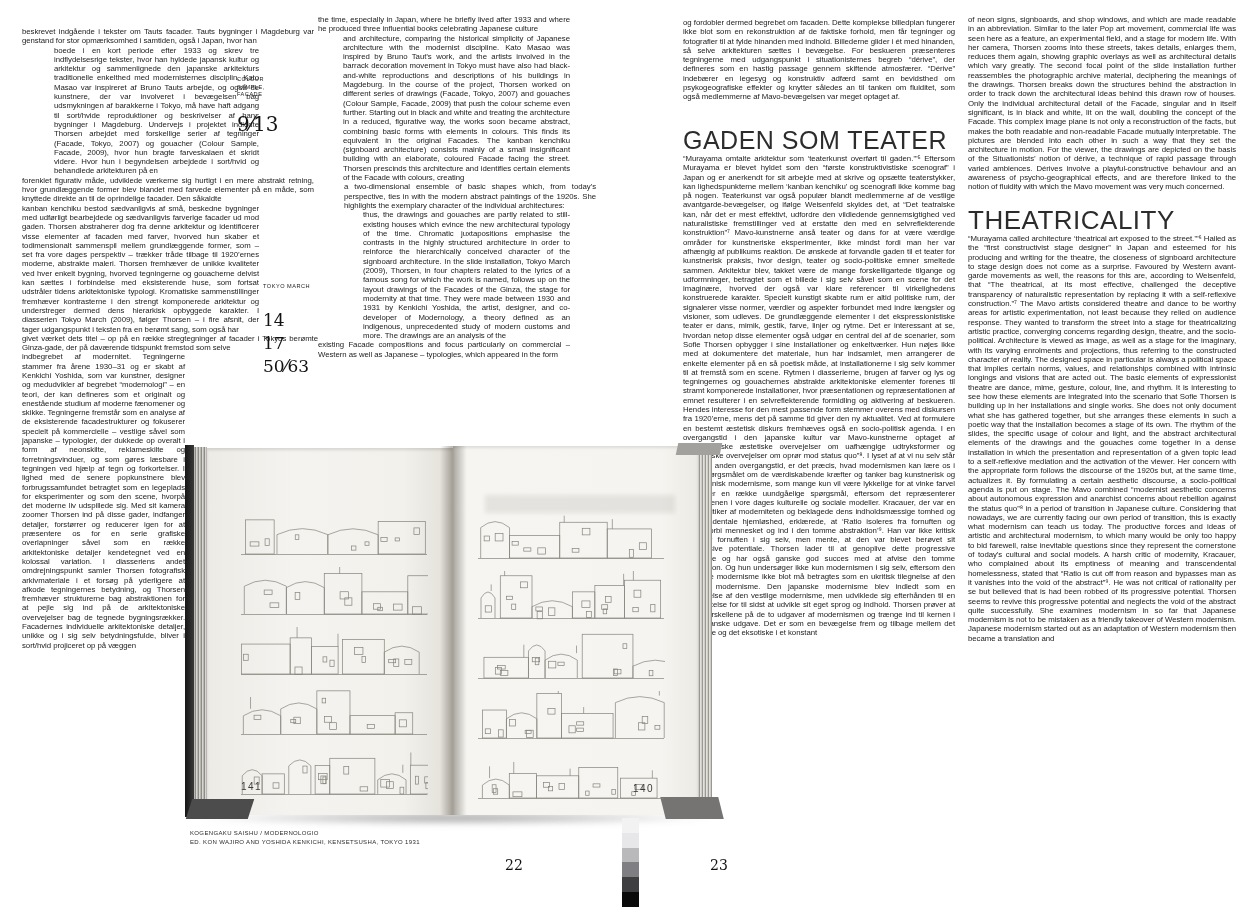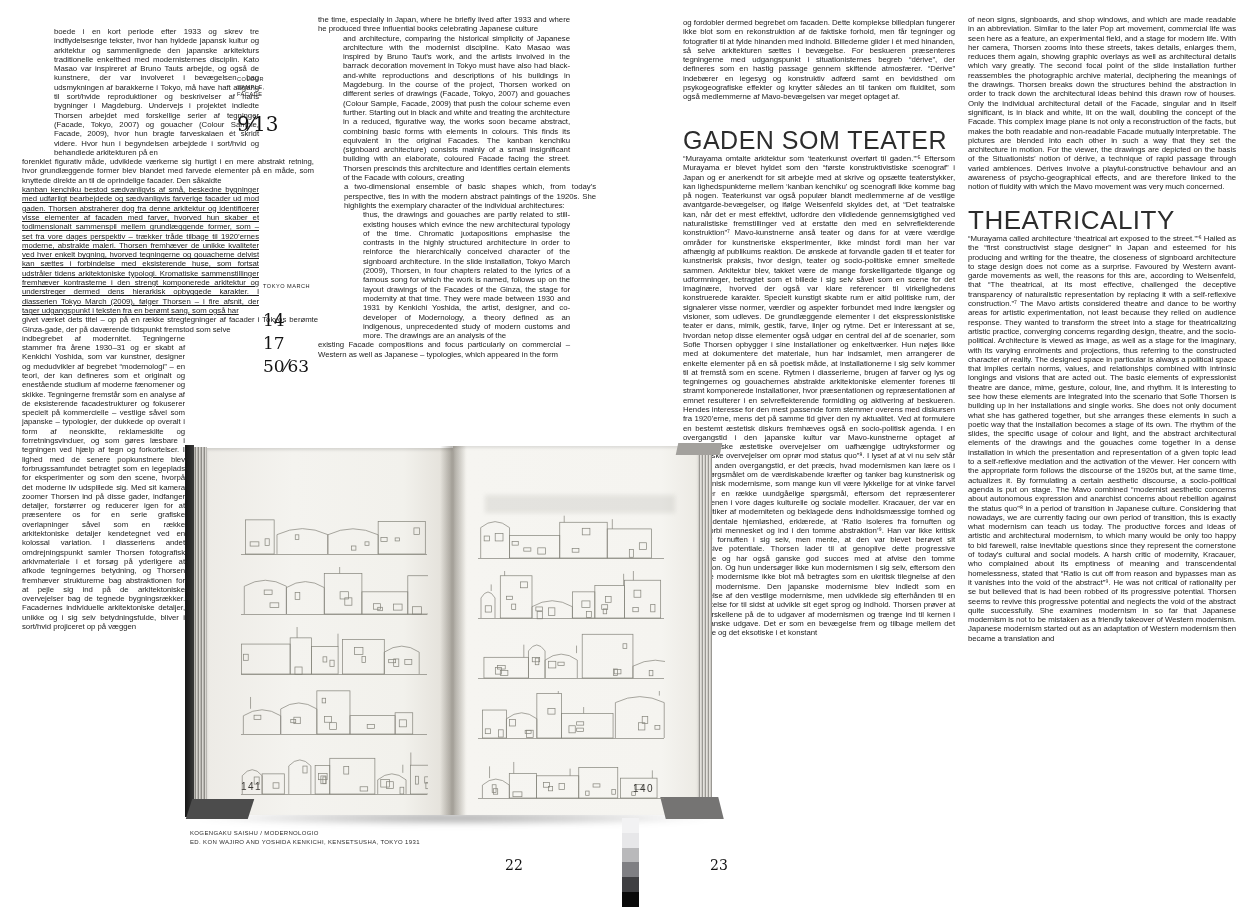--- a/index.html
+++ b/index.html
@@ -3,21 +3,21 @@
 <meta charset="utf-8">
 <style>
   html,body{margin:0;padding:0;}
   body{width:1247px;height:907px;position:relative;overflow:hidden;background:#ffffff;
        font-family:"Liberation Sans",sans-serif;color:#161616;}
   .col{position:absolute;text-align:justify;font-size:7.8px;line-height:9.3px;
        font-weight:400;letter-spacing:-0.05px;color:#1b1b1b;}
   .seg{text-align:justify;}
   .w-full{width:292px;}
   .w-n1{width:205px;margin-left:32px;}
-  .w-n2{width:237px;text-decoration:underline;}
+  .w-n2{width:237px;}
   .w-wide{width:296px;}
   .w-book{width:163px;}
   h2{font-family:"Liberation Sans",sans-serif;font-weight:300;color:#2c2c2c;
      letter-spacing:0.5px;margin:0;}
   .h-col3{font-size:25px;margin:34px 0 9px 0;}
   .h-col4{font-size:26px;margin:24px 0 9px 0;}
   .margin-note{position:absolute;}
   .note-label{font-size:5.6px;letter-spacing:0.5px;line-height:7.5px;white-space:pre-line;
               color:#222;text-transform:uppercase;}
   .note-pages{font-family:"DejaVu Serif",serif;font-size:20px;color:#111;margin-top:13px;}
@@ -63,20 +63,21 @@
   .folio-left{left:505px;top:857px;}
   .folio-right{left:710px;top:857px;}
   .wedge{position:absolute;left:622px;top:818px;width:17px;height:89px;display:flex;
          flex-direction:column;}
   .wedge div{flex:1;}
 </style>
 </head>
 <body>
 
 <div class="col" style="left:22px;top:27px;width:296px;">
+  <div class="seg w-full">beskrevet indgående i tekster om Tauts facader. Tauts bygninger i Magdeburg var genstand for stor opmærksomhed i samtiden, også i Japan, hvor han</div>
   <div class="seg w-n1">boede i en kort periode efter 1933 og skrev tre indflydelsesrige tekster, hvor han hyldede japansk kultur og arkitektur og sammenlignede den japanske arkitekturs traditionelle enkelthed med modernisternes disciplin. Kato Masao var inspireret af Bruno Tauts arbejde, og også de kunstnere, der var involveret i bevægelsen bag udsmykningen af barakkerne i Tokyo, må have haft adgang til sort/hvide reproduktioner og beskrivelser af hans bygninger i Magdeburg. Undervejs i projektet indledte Thorsen arbejdet med forskellige serier af tegninger (Facade, Tokyo, 2007) og gouacher (Colour Sample, Facade, 2009), hvor hun bragte farveskalaen ét skridt videre. Hvor hun i begyndelsen arbejdede i sort/hvid og behandlede arkitekturen på en</div>
   <div class="seg w-full">forenklet figurativ måde, udviklede værkerne sig hurtigt i en mere abstrakt retning, hvor grundlæggende former blev blandet med farvede elementer på en måde, som knyttede direkte an til de oprindelige facader. Den såkaldte</div>
   <div class="seg w-n2">kanban kenchiku bestod sædvanligvis af små, beskedne bygninger med udførligt bearbejdede og sædvanligvis farverige facader ud mod gaden. Thorsen abstraherer dog fra denne arkitektur og identificerer visse elementer af facaden med farver, hvorved hun skaber et todimensionalt sammenspil mellem grundlæggende former, som – set fra vore dages perspektiv – trækker tråde tilbage til 1920’ernes moderne, abstrakte maleri. Thorsen fremhæver de unikke kvaliteter ved hver enkelt bygning, hvorved tegningerne og gouacherne delvist kan sættes i forbindelse med eksisterende huse, som fortsat udstråler tidens arkitektoniske typologi. Kromatiske sammenstillinger fremhæver kontrasterne i den strengt komponerede arkitektur og understreger dermed dens hierarkisk opbyggede karakter. I diasserien Tokyo March (2009), følger Thorsen – i fire afsnit, der tager udgangspunkt i teksten fra en berømt sang, som også har</div>
   <div class="seg w-wide">givet værket dets titel – op på en række stregtegninger af facader i Tokyos berømte Ginza-gade, der på daværende tidspunkt fremstod som selve</div>
   <div class="seg w-book">indbegrebet af modernitet. Tegningerne stammer fra årene 1930–31 og er skabt af Kenkichi Yoshida, som var kunstner, designer og medudvikler af begrebet “modernologi” – en teori, der kan defineres som et originalt og enestående studium af moderne fænomener og skikke. Tegningerne fremstår som en analyse af de eksisterende facadestrukturer og fokuserer specielt på kommercielle – vestlige såvel som japanske – typologier, der dukkede op overalt i form af neonskilte, reklameskilte og forretningsvinduer, og som gøres læsbare i tegningen ved hjælp af tegn og forkortelser. I lighed med de senere popkunstnere blev forbrugssamfundet betragtet som en legeplads for eksperimenter og som den scene, hvorpå det moderne liv udspillede sig. Med sit kamera zoomer Thorsen ind på disse gader, indfanger detaljer, forstørrer og reducerer igen for at præsentere os for en serie grafiske overlapninger såvel som en række arkitektoniske detaljer kendetegnet ved en kolossal variation. I diasseriens andet omdrejningspunkt samler Thorsen fotografisk arkivmateriale i et forsøg på yderligere at afkode tegningernes betydning, og Thorsen fremhæver strukturerne bag abstraktionen for at pejle sig ind på de arkitektoniske overvejelser bag de tegnede bygningsrækker. Facadernes individuelle arkitektoniske detaljer, unikke og i sig selv betydningsfulde, bliver i sort/hvid projiceret op på væggen</div>
 </div>
 
 <div class="margin-note" style="left:237px;top:76px;width:72px;">
   <div class="note-label">COLOUR
 SAMPLE,

